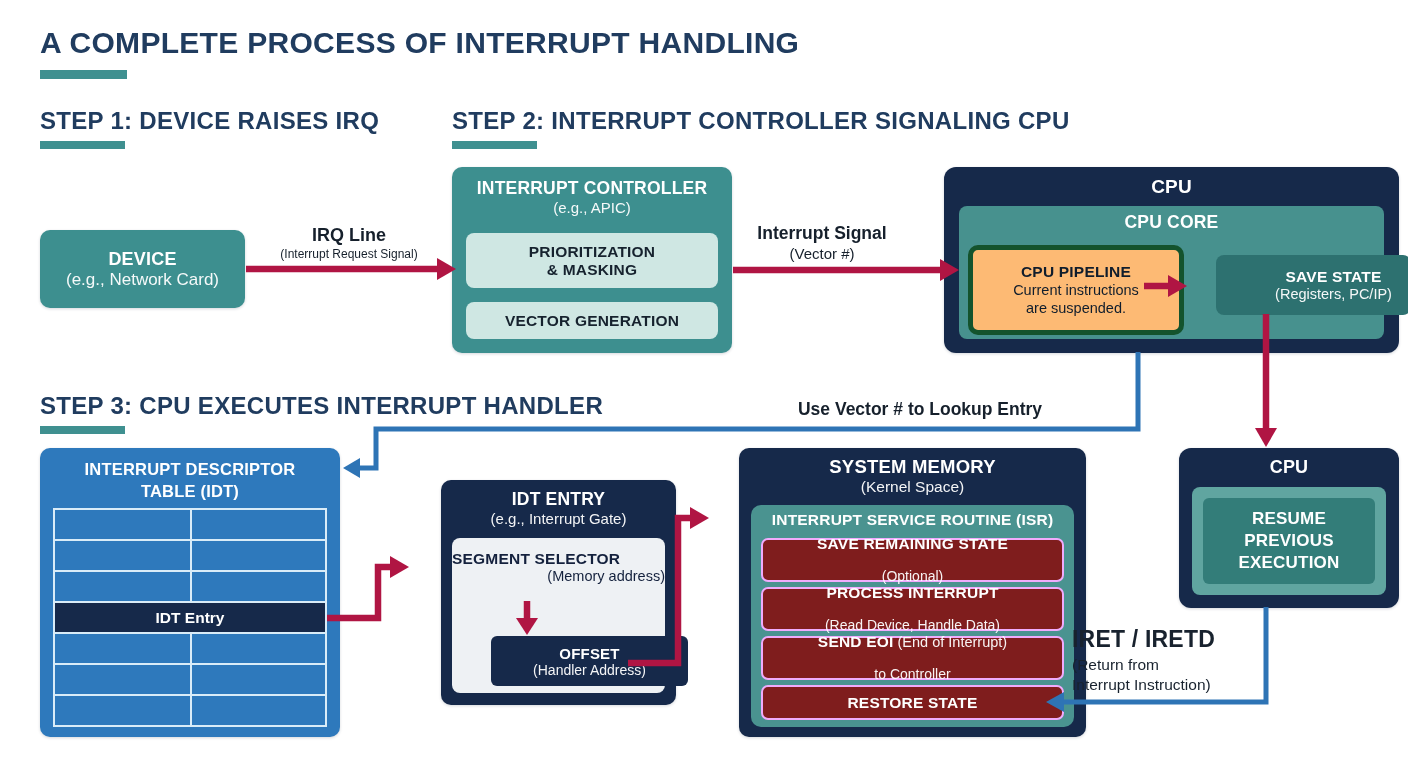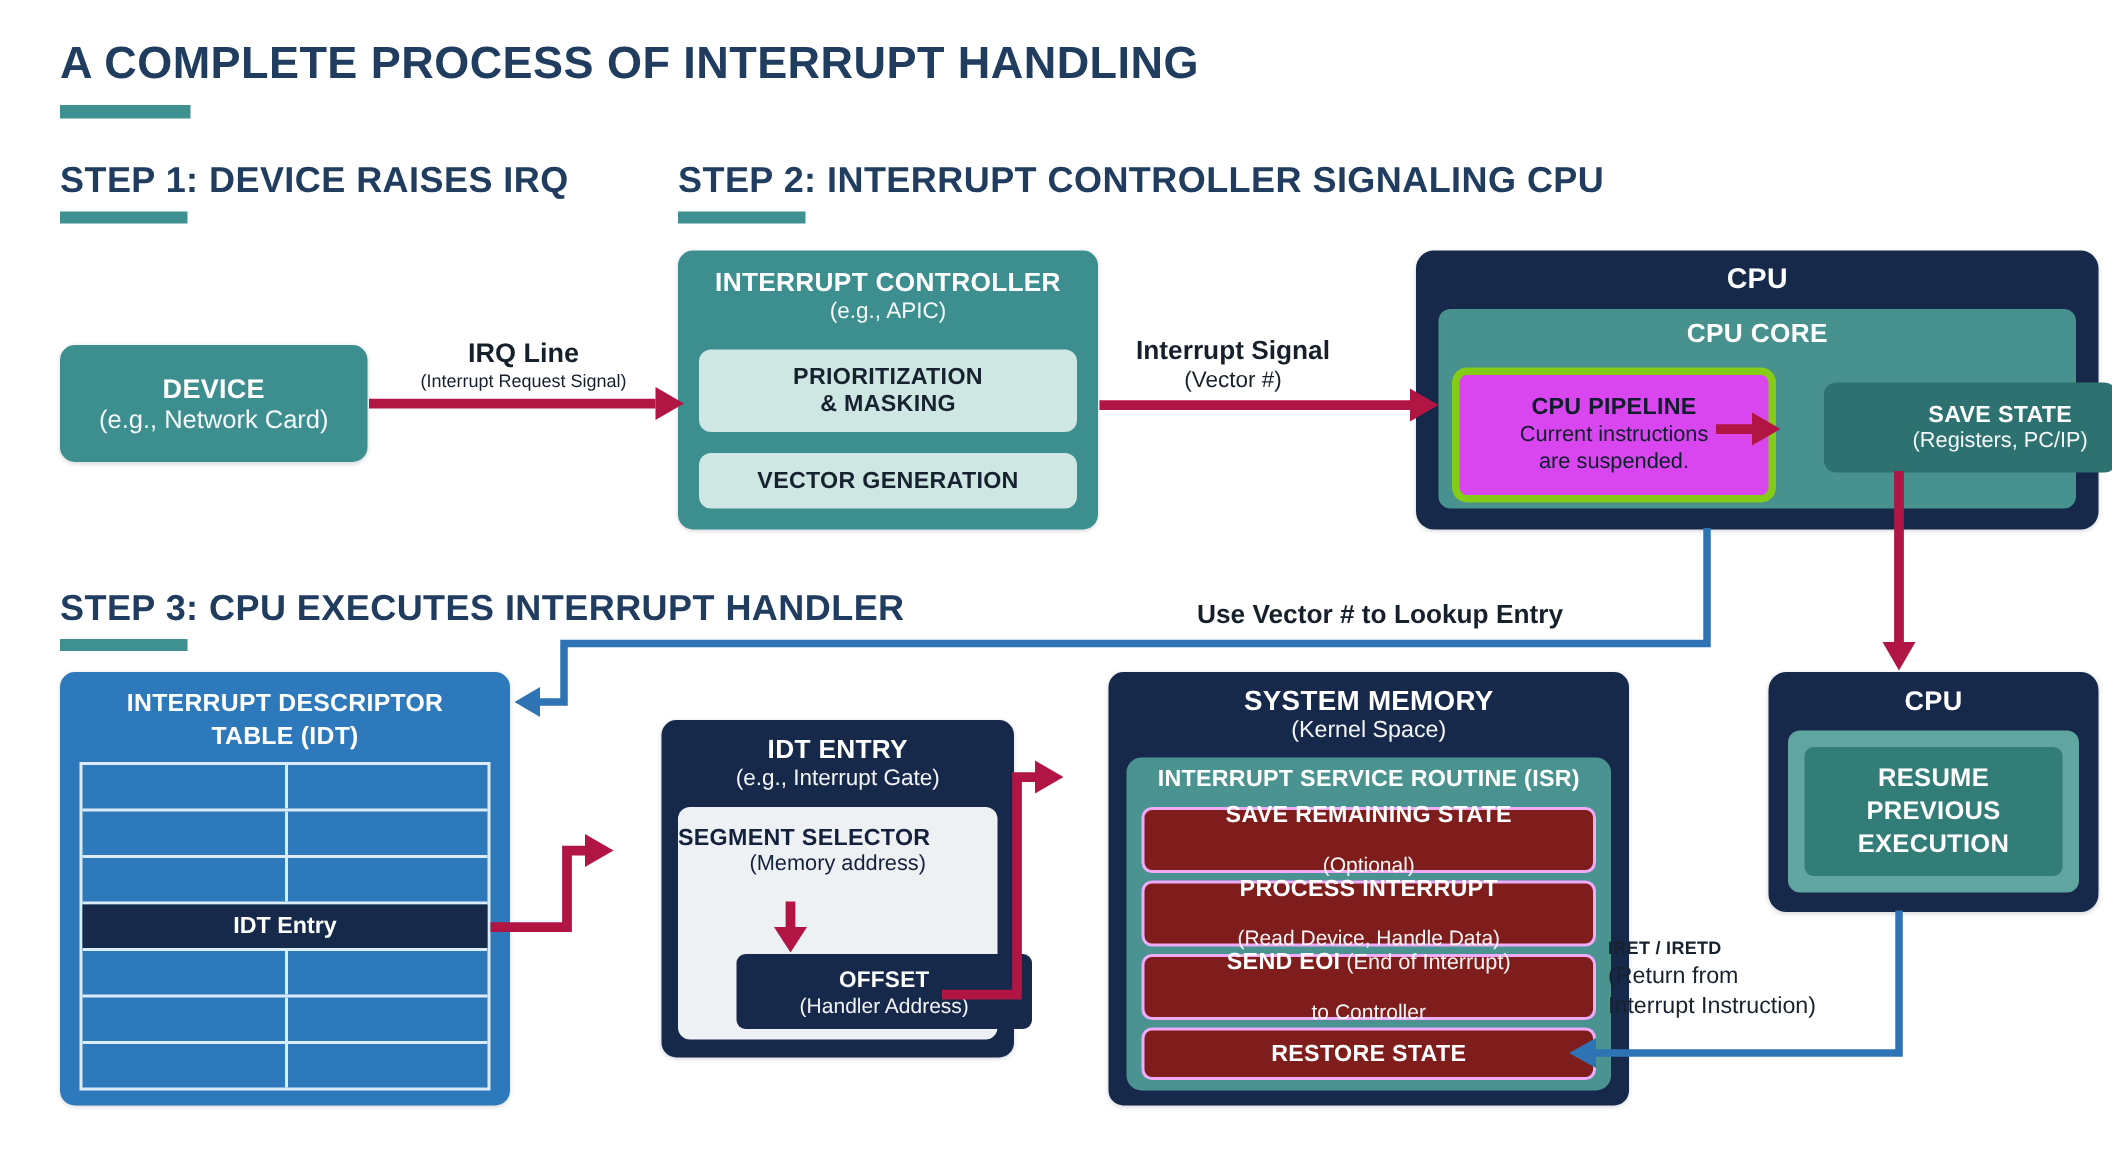--- a/index.html
+++ b/index.html
@@ -13,21 +13,21 @@
   .lbl{color:#16202c;text-align:center;line-height:1.28;}
   .lbl .b{font-weight:700;}
   .box{border-radius:10px;box-shadow:0 1px 3px rgba(20,40,60,.18);}
   .teal{background:#3d8f8f;color:#ffffff;}
   .navy{background:#16294a;color:#ffffff;margin-left:31px;}
   .blue{background:#2e79bc;color:#ffffff;}
   .center-col{display:flex;flex-direction:column;align-items:center;justify-content:center;text-align:center;}
   .bt{font-weight:700;letter-spacing:.2px;}
   .sub{font-weight:400;opacity:.95;}
   .mint{background:#cfe7e3;color:#16222e;border-radius:8px;box-shadow:none;}
-  .pipeline{background:#d946ef;border:5px solid #84cc16;border-radius:10px;color:#101d2c;box-shadow:none;}
+  .pipeline{background:#fdba74;border:5px solid #14532d;border-radius:10px;color:#101d2c;box-shadow:none;}
   .isr-sub{background:#7f1d1d;border:2px solid #f0abfc;border-radius:7px;color:#ffffff;box-shadow:none;gap:16px;}
   .idt-table{border:2px solid #d9ecf8;display:flex;flex-direction:column;}
   .idt-row{flex:1;border-bottom:2px solid #d9ecf8;position:relative;}
   .idt-row:last-child{border-bottom:none;}
   .idt-row .mid{position:absolute;left:50%;top:0;width:2px;height:100%;background:#d9ecf8;}
   .idt-row.entry{background:#16294a;display:flex;align-items:center;justify-content:center;color:#fff;font-weight:700;font-size:15.5px;}
   svg.arrows{position:absolute;left:0;top:0;pointer-events:none;z-index:40;}
 </style>
 </head>
 <body>
@@ -115,21 +115,21 @@
           <div class="mid"></div>
         </div>
     </div>
   </div>
 
   <div class="abs box navy" style="left:410px;top:480px;width:235px;height:225px;">
     <div class="bt" style="text-align:center;margin-top:9px;font-size:17.5px;">IDT ENTRY</div>
     <div class="sub" style="text-align:center;font-size:15px;">(e.g., Interrupt Gate)</div>
     <div class="abs" style="left:11px;top:58px;width:213px;height:155px;background:#eef1f4;border-radius:8px;color:#14213d;">
       <div class="bt" style="text-align:left;margin-top:12px;font-size:15.5px;">SEGMENT SELECTOR</div>
-      <div style="text-align:center;font-size:14.5px;">(Memory address)</div>
+      <div style="text-align:right;font-size:14.5px;">(Memory address)</div>
       <div class="abs center-col navy" style="left:8px;top:98px;width:197px;height:50px;border-radius:6px;box-shadow:none;">
         <span class="bt" style="font-size:15px;">OFFSET</span>
         <span class="sub" style="font-size:14px;">(Handler Address)</span>
       </div>
     </div>
   </div>
 
   <div class="abs box navy" style="left:708px;top:448px;width:347px;height:289px;">
     <div class="bt" style="text-align:center;margin-top:8px;font-size:18.5px;">SYSTEM MEMORY</div>
     <div class="sub" style="text-align:center;font-size:15.5px;">(Kernel Space)</div>
@@ -158,21 +158,21 @@
     <div class="abs" style="left:13px;top:39px;width:194px;height:108px;background:#60a5a0;border-radius:8px;">
       <div class="abs center-col" style="left:11px;top:11px;width:172px;height:86px;background:#337d79;border-radius:6px;color:#fff;">
         <span class="bt" style="font-size:17px;line-height:1.28;">RESUME</span>
         <span class="bt" style="font-size:17px;line-height:1.28;">PREVIOUS</span>
         <span class="bt" style="font-size:17px;line-height:1.28;">EXECUTION</span>
       </div>
     </div>
   </div>
 
   <div class="abs" style="left:1072px;top:625px;width:200px;color:#18222e;line-height:1.3;">
-    <div class="bt" style="font-size:12px;">IRET / IRETD</div>
+    <div class="bt" style="font-size:23px;">IRET / IRETD</div>
     <div style="font-size:15.5px;">(Return from</div>
     <div style="font-size:15.5px;">Interrupt Instruction)</div>
   </div>
 
   <svg class="arrows" width="1408" height="768" viewBox="0 0 1408 768">
     <g stroke="#b01543" stroke-width="6.5" fill="none">
       <path d="M246 269 H437"></path>
       <path d="M733 270 H940"></path>
       <path d="M1144 286 H1168"></path>
       <path d="M1266 314 V428"></path>

